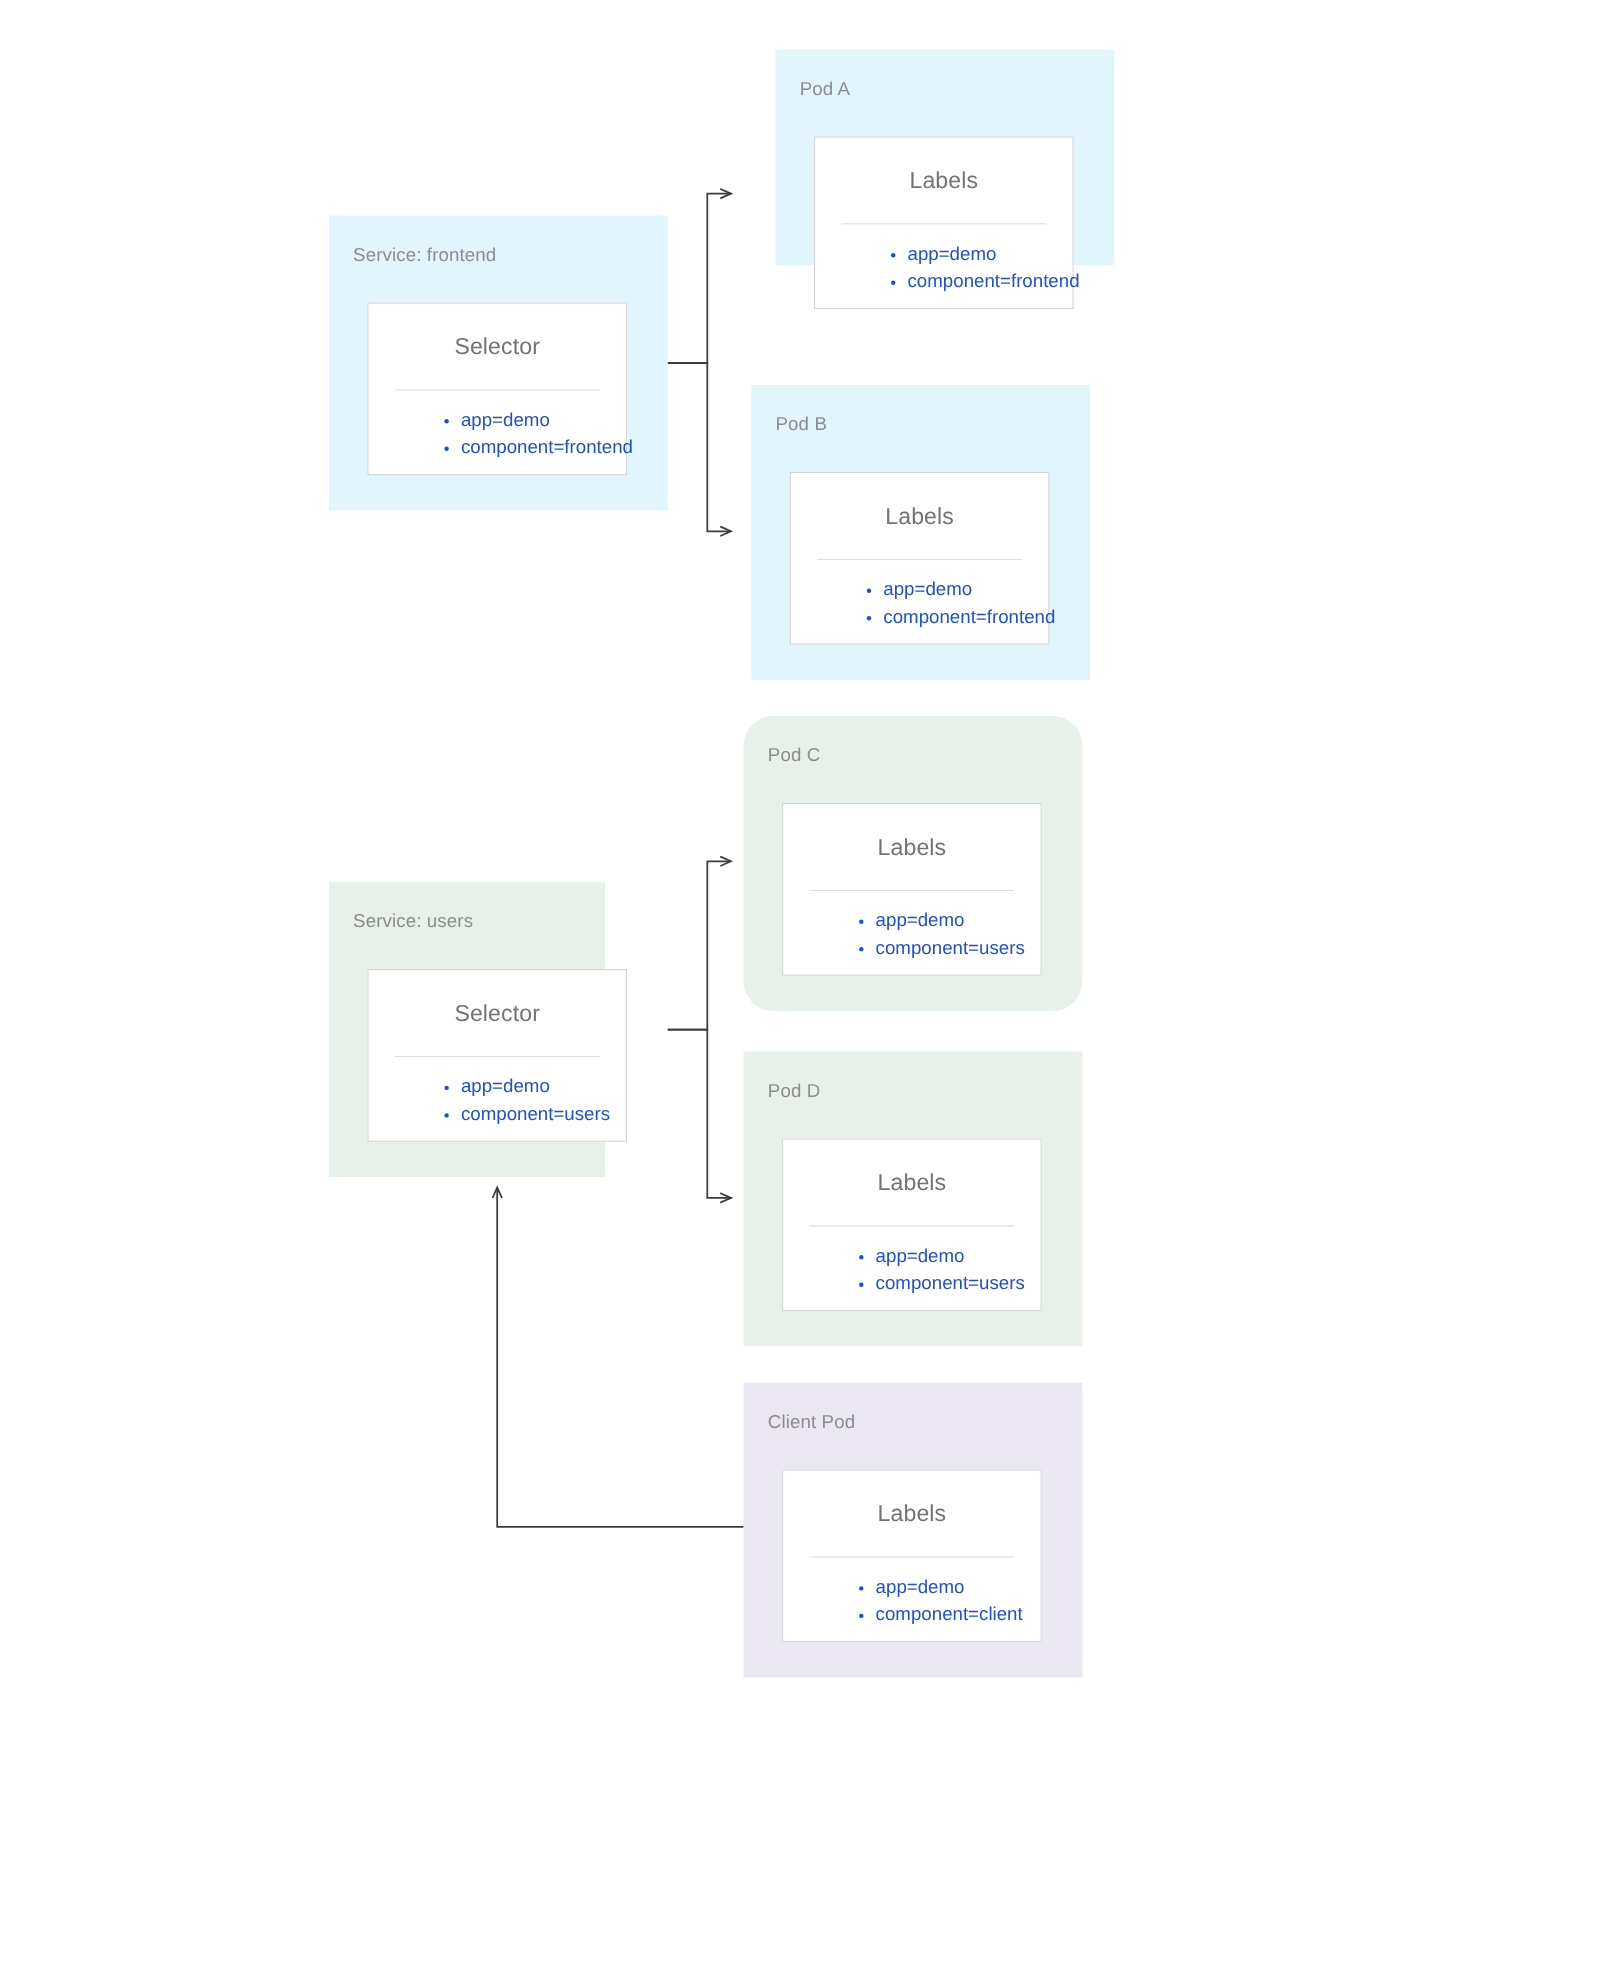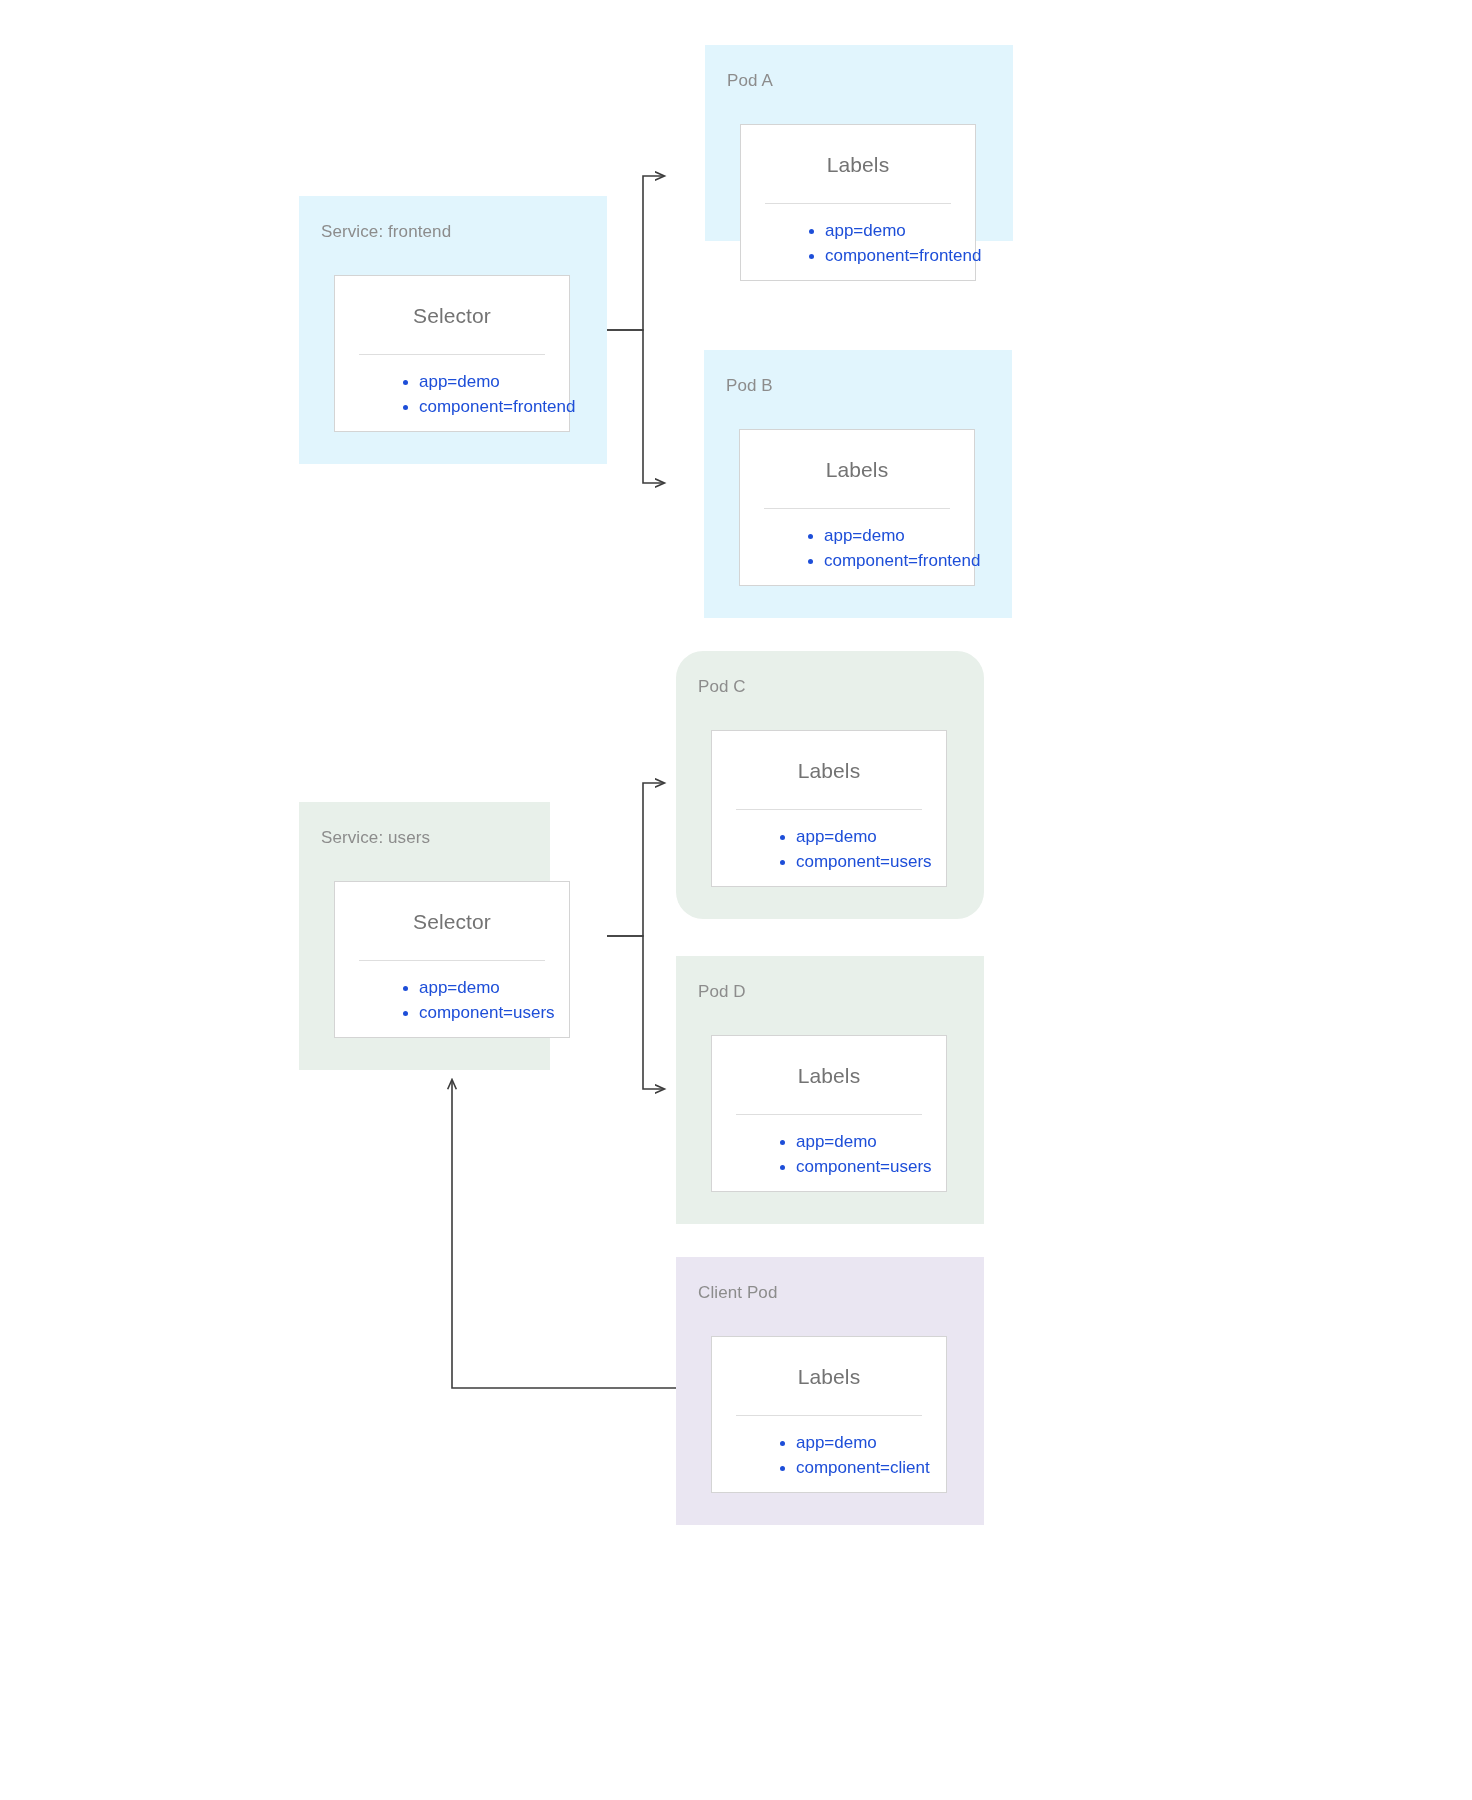--- a/index.html
+++ b/index.html
@@ -114,21 +114,21 @@
     <div class="card" style="left:35px; top:79px; width:236px; height:157px;">
       <div class="card-title">Labels</div>
       <div class="card-rule"></div>
       <ul class="card-list">
         <li>app=demo</li>
         <li>component=frontend</li>
       </ul>
     </div>
   </div>
 
-  <div class="group-box bg-blue" style="left:704px; top:350px; width:308px; height:268px;">
+  <div class="group-box bg-blue" style="left:683px; top:350px; width:308px; height:268px;">
     <div class="group-title">Pod B</div>
     <div class="card" style="left:35px; top:79px; width:236px; height:157px;">
       <div class="card-title">Labels</div>
       <div class="card-rule"></div>
       <ul class="card-list">
         <li>app=demo</li>
         <li>component=frontend</li>
       </ul>
     </div>
   </div>

